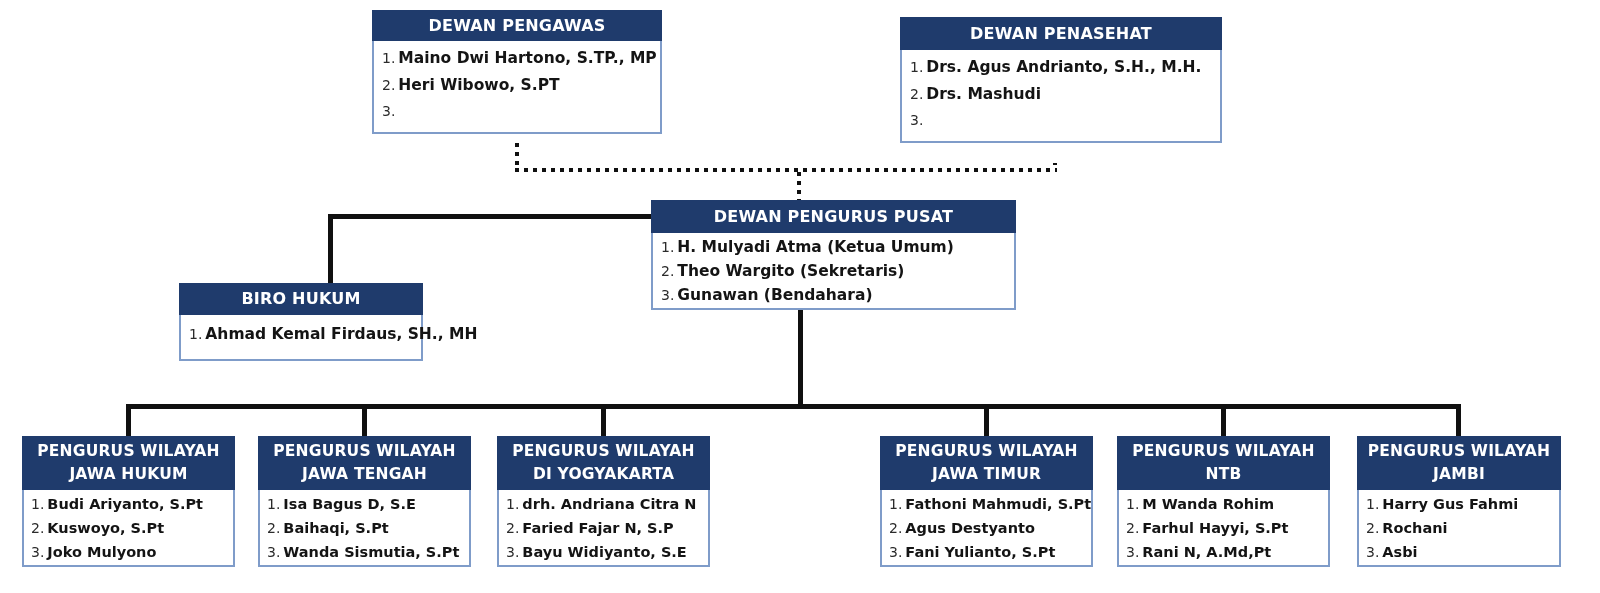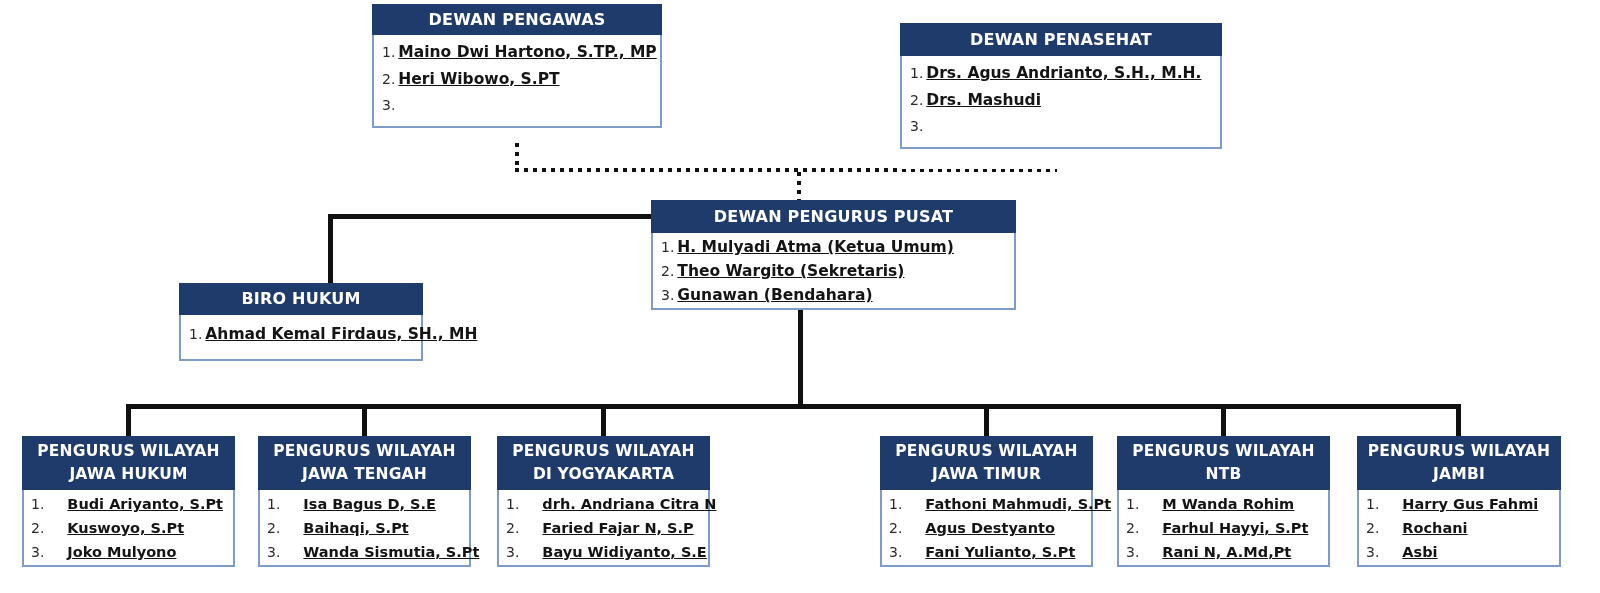--- a/index.html
+++ b/index.html
@@ -20,45 +20,45 @@
   }
   .box-header .title-line{display:block;line-height:24px;font-size:16px;white-space:nowrap;}
   .box-header .title-line:empty{display:none;}
   .box-body{
     box-sizing:border-box;background:#ffffff;
     border:2px solid #7f9cc9;border-top:none;
     padding:8px 6px 0 8px;
   }
   .member{display:flex;align-items:baseline;white-space:nowrap;}
   .num{font-weight:normal;color:#2b2b2b;font-size:14px;margin-right:3px;}
-  .name{font-weight:bold;color:#141414;font-size:15.5px;text-decoration:underline;}
+  .name{font-weight:bold;color:#141414;font-size:15.5px;}
 
   
-  #b-pengawas{left:372px;top:4px;width:290px;height:124px;}
+  #b-pengawas{left:372px;top:10px;width:290px;height:124px;}
   #b-pengawas .box-header{height:31px;}
   #b-pengawas .box-body{height:93px;}
-  #b-penasehat{left:900px;top:23px;width:322px;height:146px;}
+  #b-penasehat{left:900px;top:17px;width:322px;height:146px;}
   #b-penasehat .box-header{height:33px;}
   #b-penasehat .box-body{height:93px;}
   #b-pusat{left:651px;top:200px;width:365px;height:110px;}
   #b-pusat .box-header{height:33px;}
   #b-pusat .box-body{height:77px;padding-top:5px;}
   #b-biro{left:179px;top:283px;width:244px;height:78px;}
   #b-biro .box-header{height:32px;}
   #b-biro .box-body{height:46px;padding-top:10px;}
   .org-box .member{height:27px;}
   #b-pusat .member{height:24px;}
 
   
   .pw{width:213px;height:149px;top:436px;}
   .pw .box-header{height:54px;}
   .pw .box-header .title-line{font-size:15.5px;line-height:23px;}
   .pw .box-body{height:77px;padding-top:6px;padding-left:7px;}
   .pw .member{height:24px;}
-  .pw .name{font-size:14.5px;margin-left:20px;}
+  .pw .name{font-size:14.5px;}
   #b-jabar{left:22px;}
   #b-jateng{left:258px;}
   #b-diy{left:497px;}
   #b-jatim{left:880px;}
   #b-ntb{left:1117px;}
   #b-jambi{left:1357px;width:204px;}
 
   
   .line{position:absolute;background:#101010;}
   .dot-h{position:absolute;height:4px;background:repeating-linear-gradient(to right,#101010 0 4px,transparent 4px 9px);}

